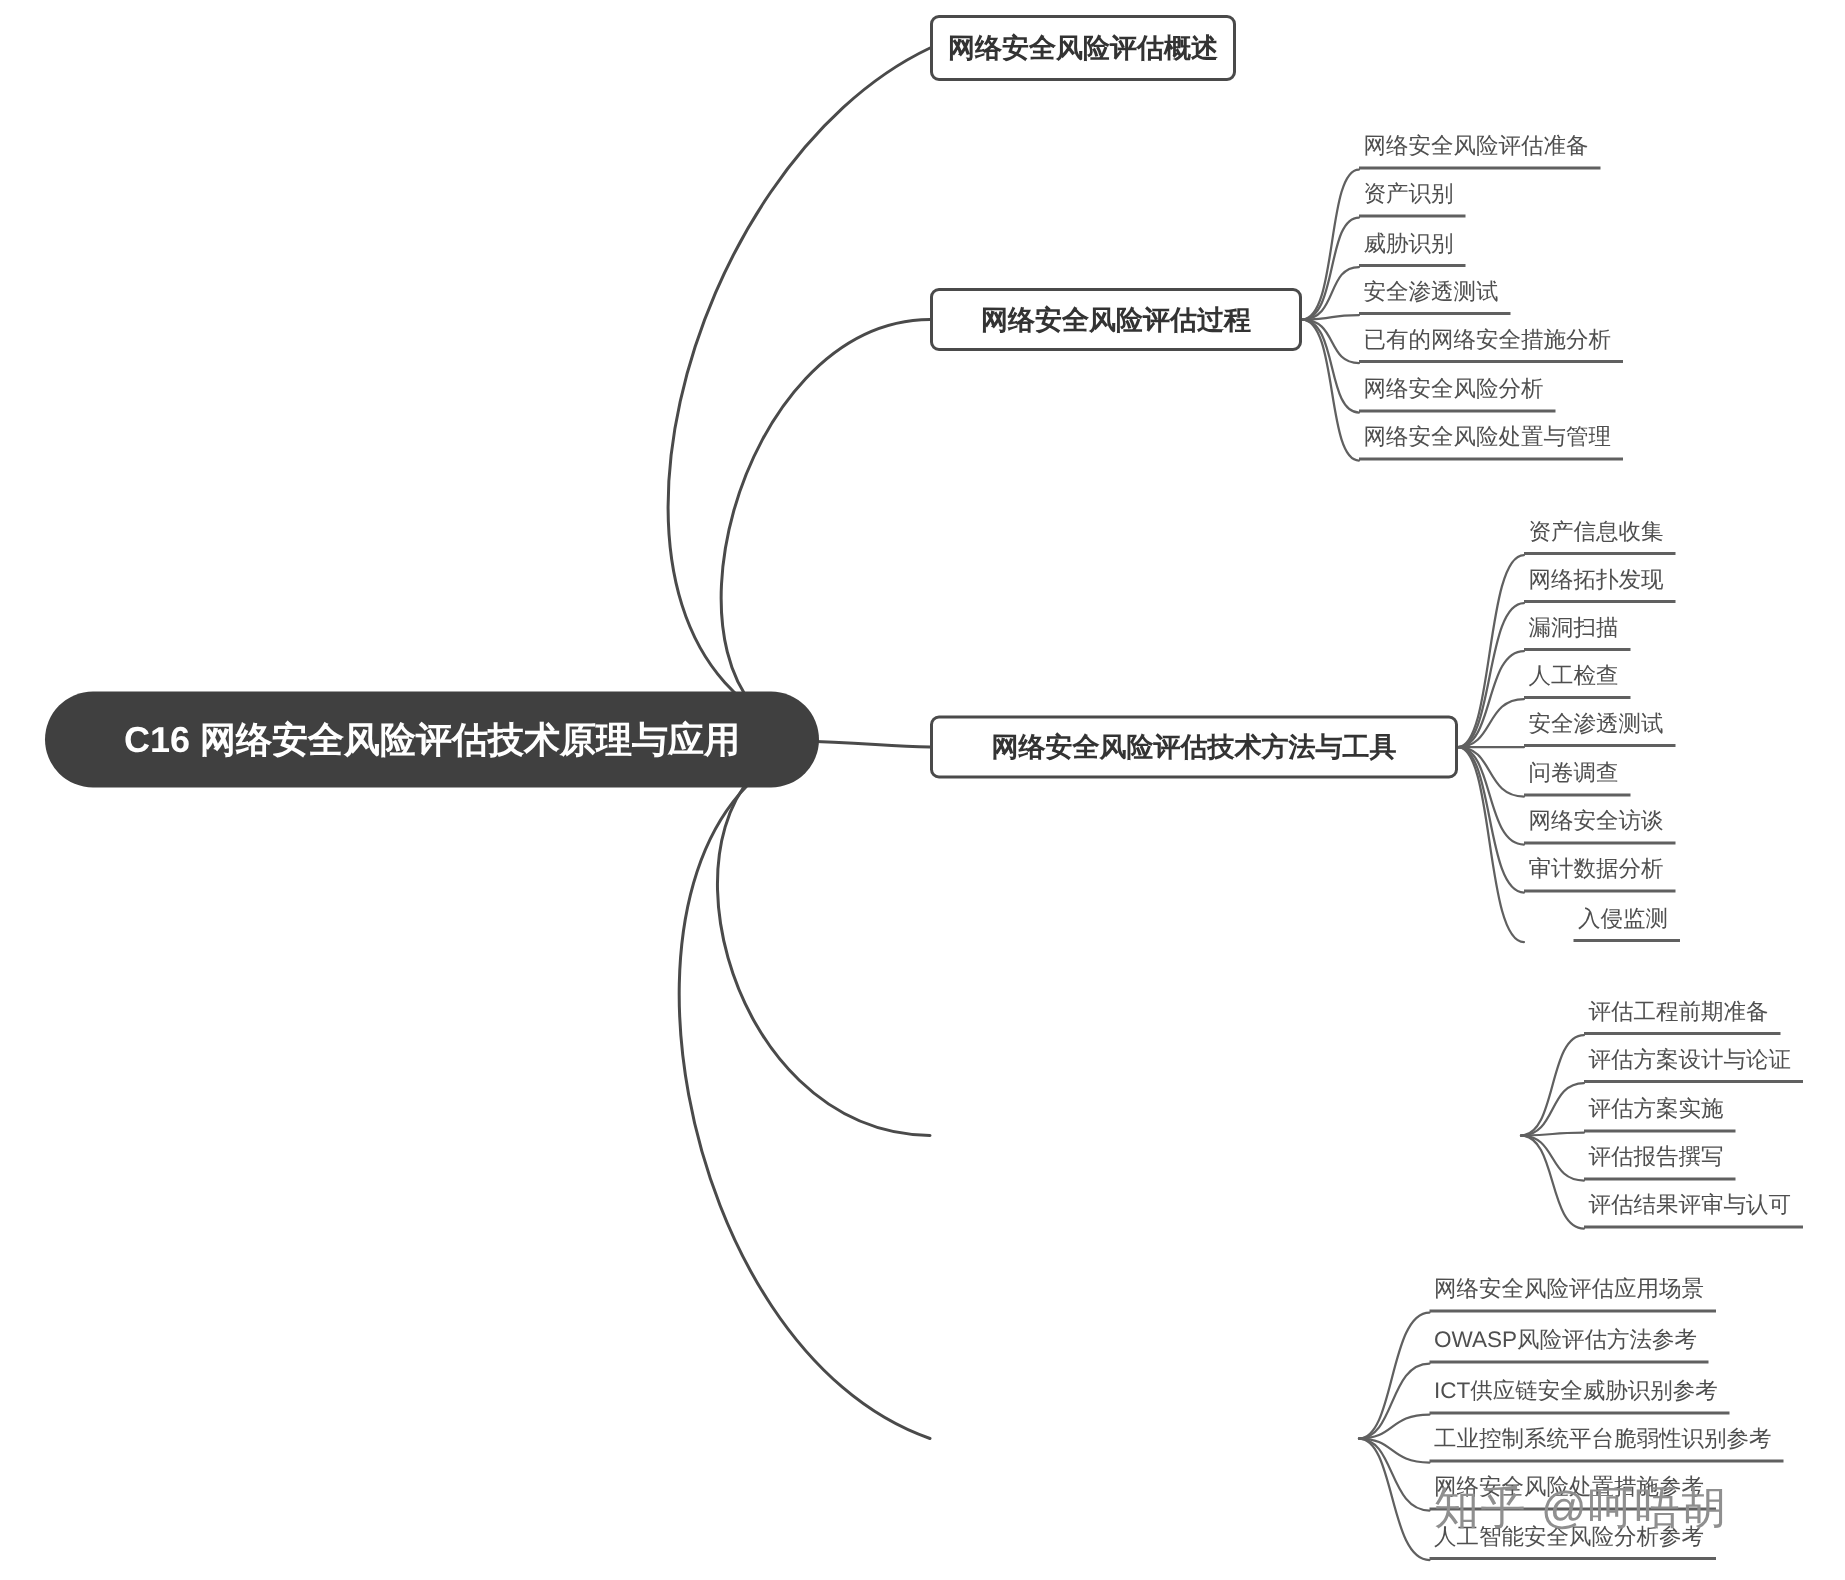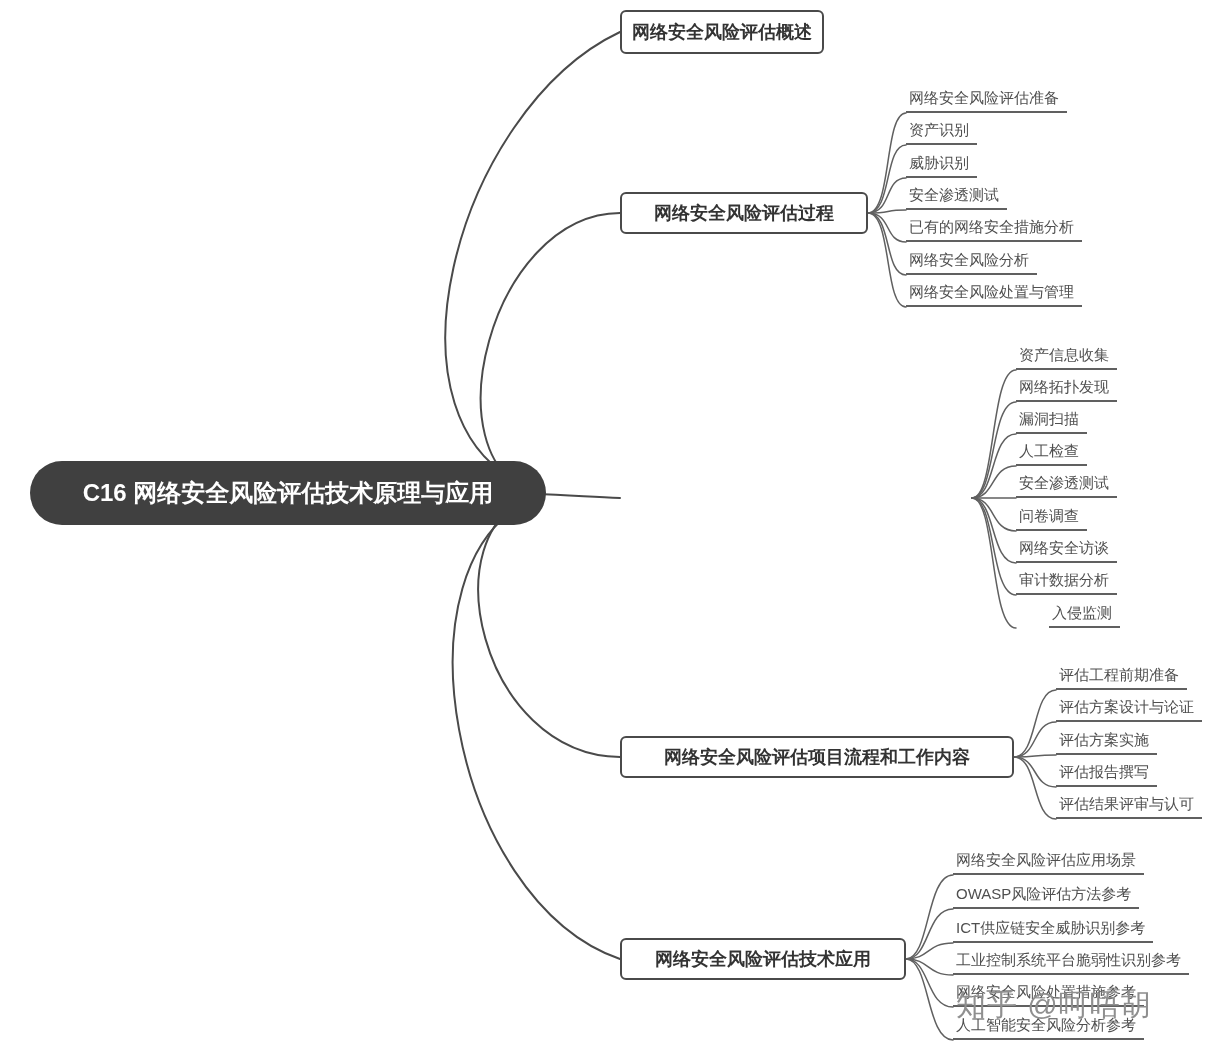--- a/index.html
+++ b/index.html
@@ -71,24 +71,23 @@
       <path d="M 906 959 C 930 959 926 1040 953 1040"></path>
     </g>
   </svg>
 
   <div class="root-pill">C16 网络安全风险评估技术原理与应用</div>
 
   <div class="box" style="left:620px;top:10px;width:204px;height:44px;">网络安全风险评估概述</div>
 
   <div class="box" style="left:620px;top:192px;width:248px;height:42px;">网络安全风险评估过程</div>
 
+  <div class="box" style="left:620px;top:477px;width:352px;height:42px;">网络安全风险评估技术方法与工具</div>
 
-  <div class="box" style="left:620px;top:736px;width:394px;height:42px;">网络安全风险评估项目流程和工作内容</div>
 
-  <div class="box" style="left:620px;top:938px;width:286px;height:42px;">网络安全风险评估技术应用</div>
 
   <div class="child" style="left:906px;top:88px;">网络安全风险评估准备</div>
   <div class="child" style="left:906px;top:120px;">资产识别</div>
   <div class="child" style="left:906px;top:153px;">威胁识别</div>
   <div class="child" style="left:906px;top:185px;">安全渗透测试</div>
   <div class="child" style="left:906px;top:217px;">已有的网络安全措施分析</div>
   <div class="child" style="left:906px;top:250px;">网络安全风险分析</div>
   <div class="child" style="left:906px;top:282px;">网络安全风险处置与管理</div>
 
   <div class="child" style="left:1016px;top:345px;">资产信息收集</div>

